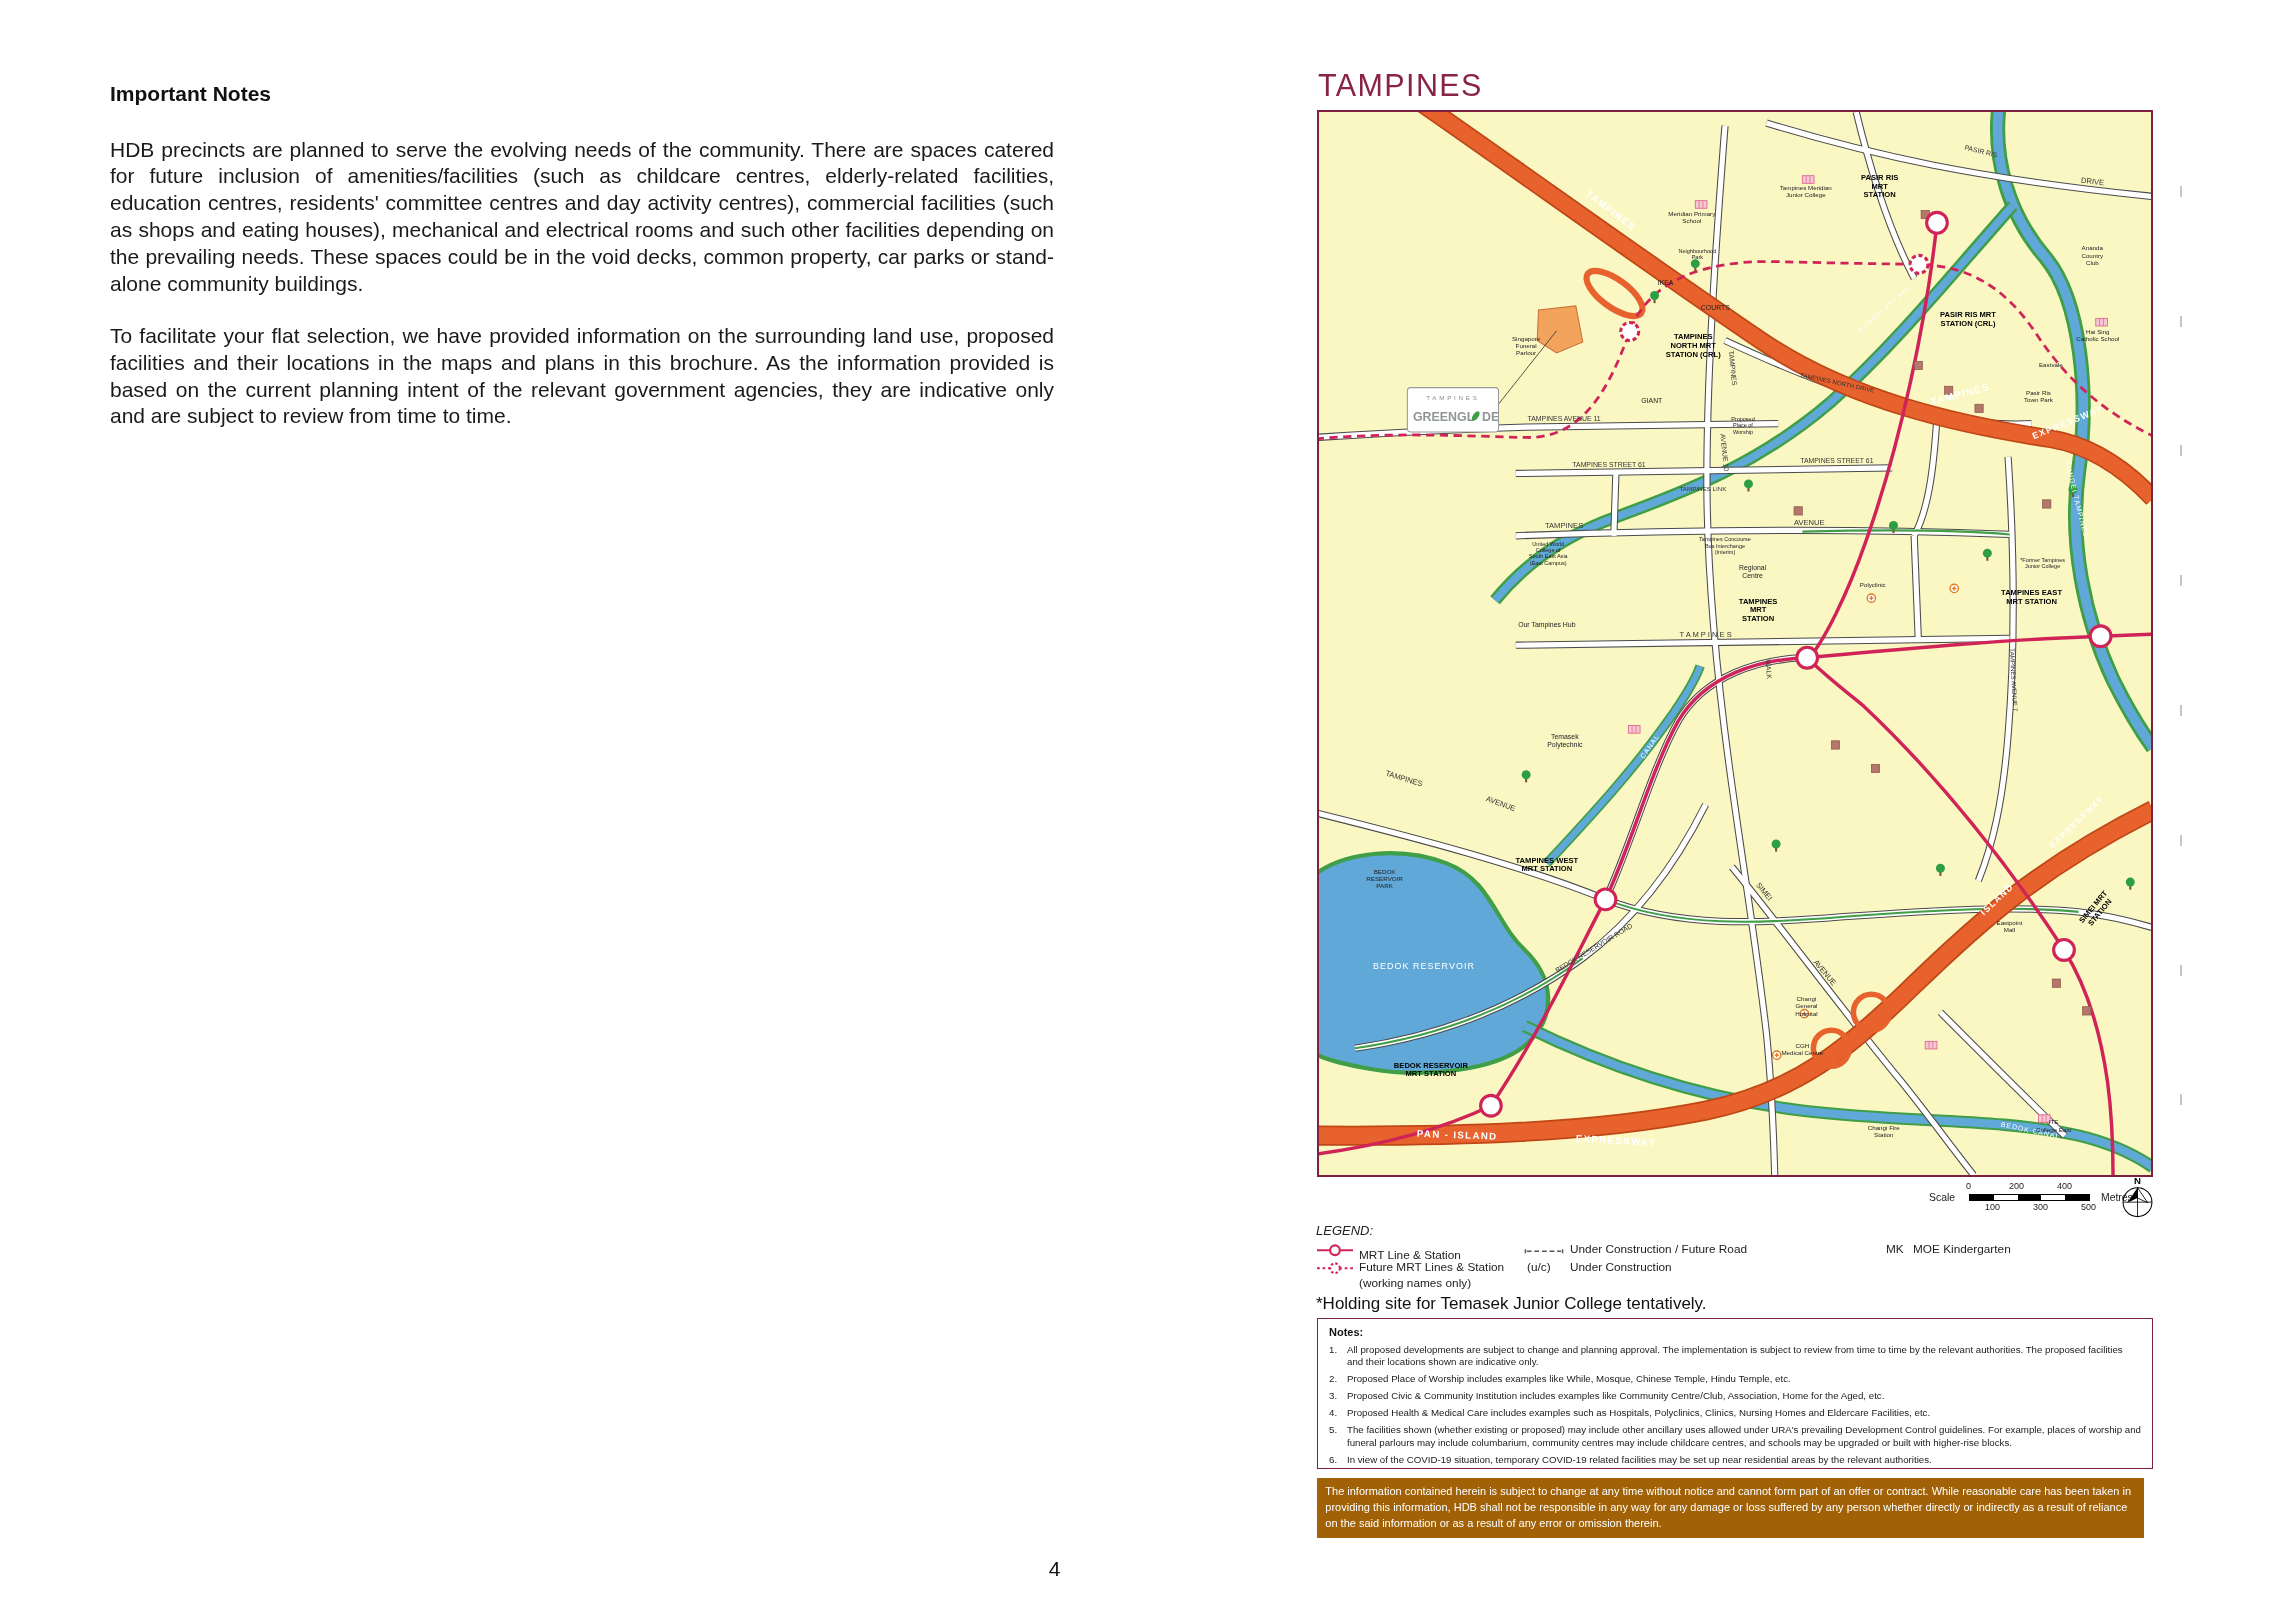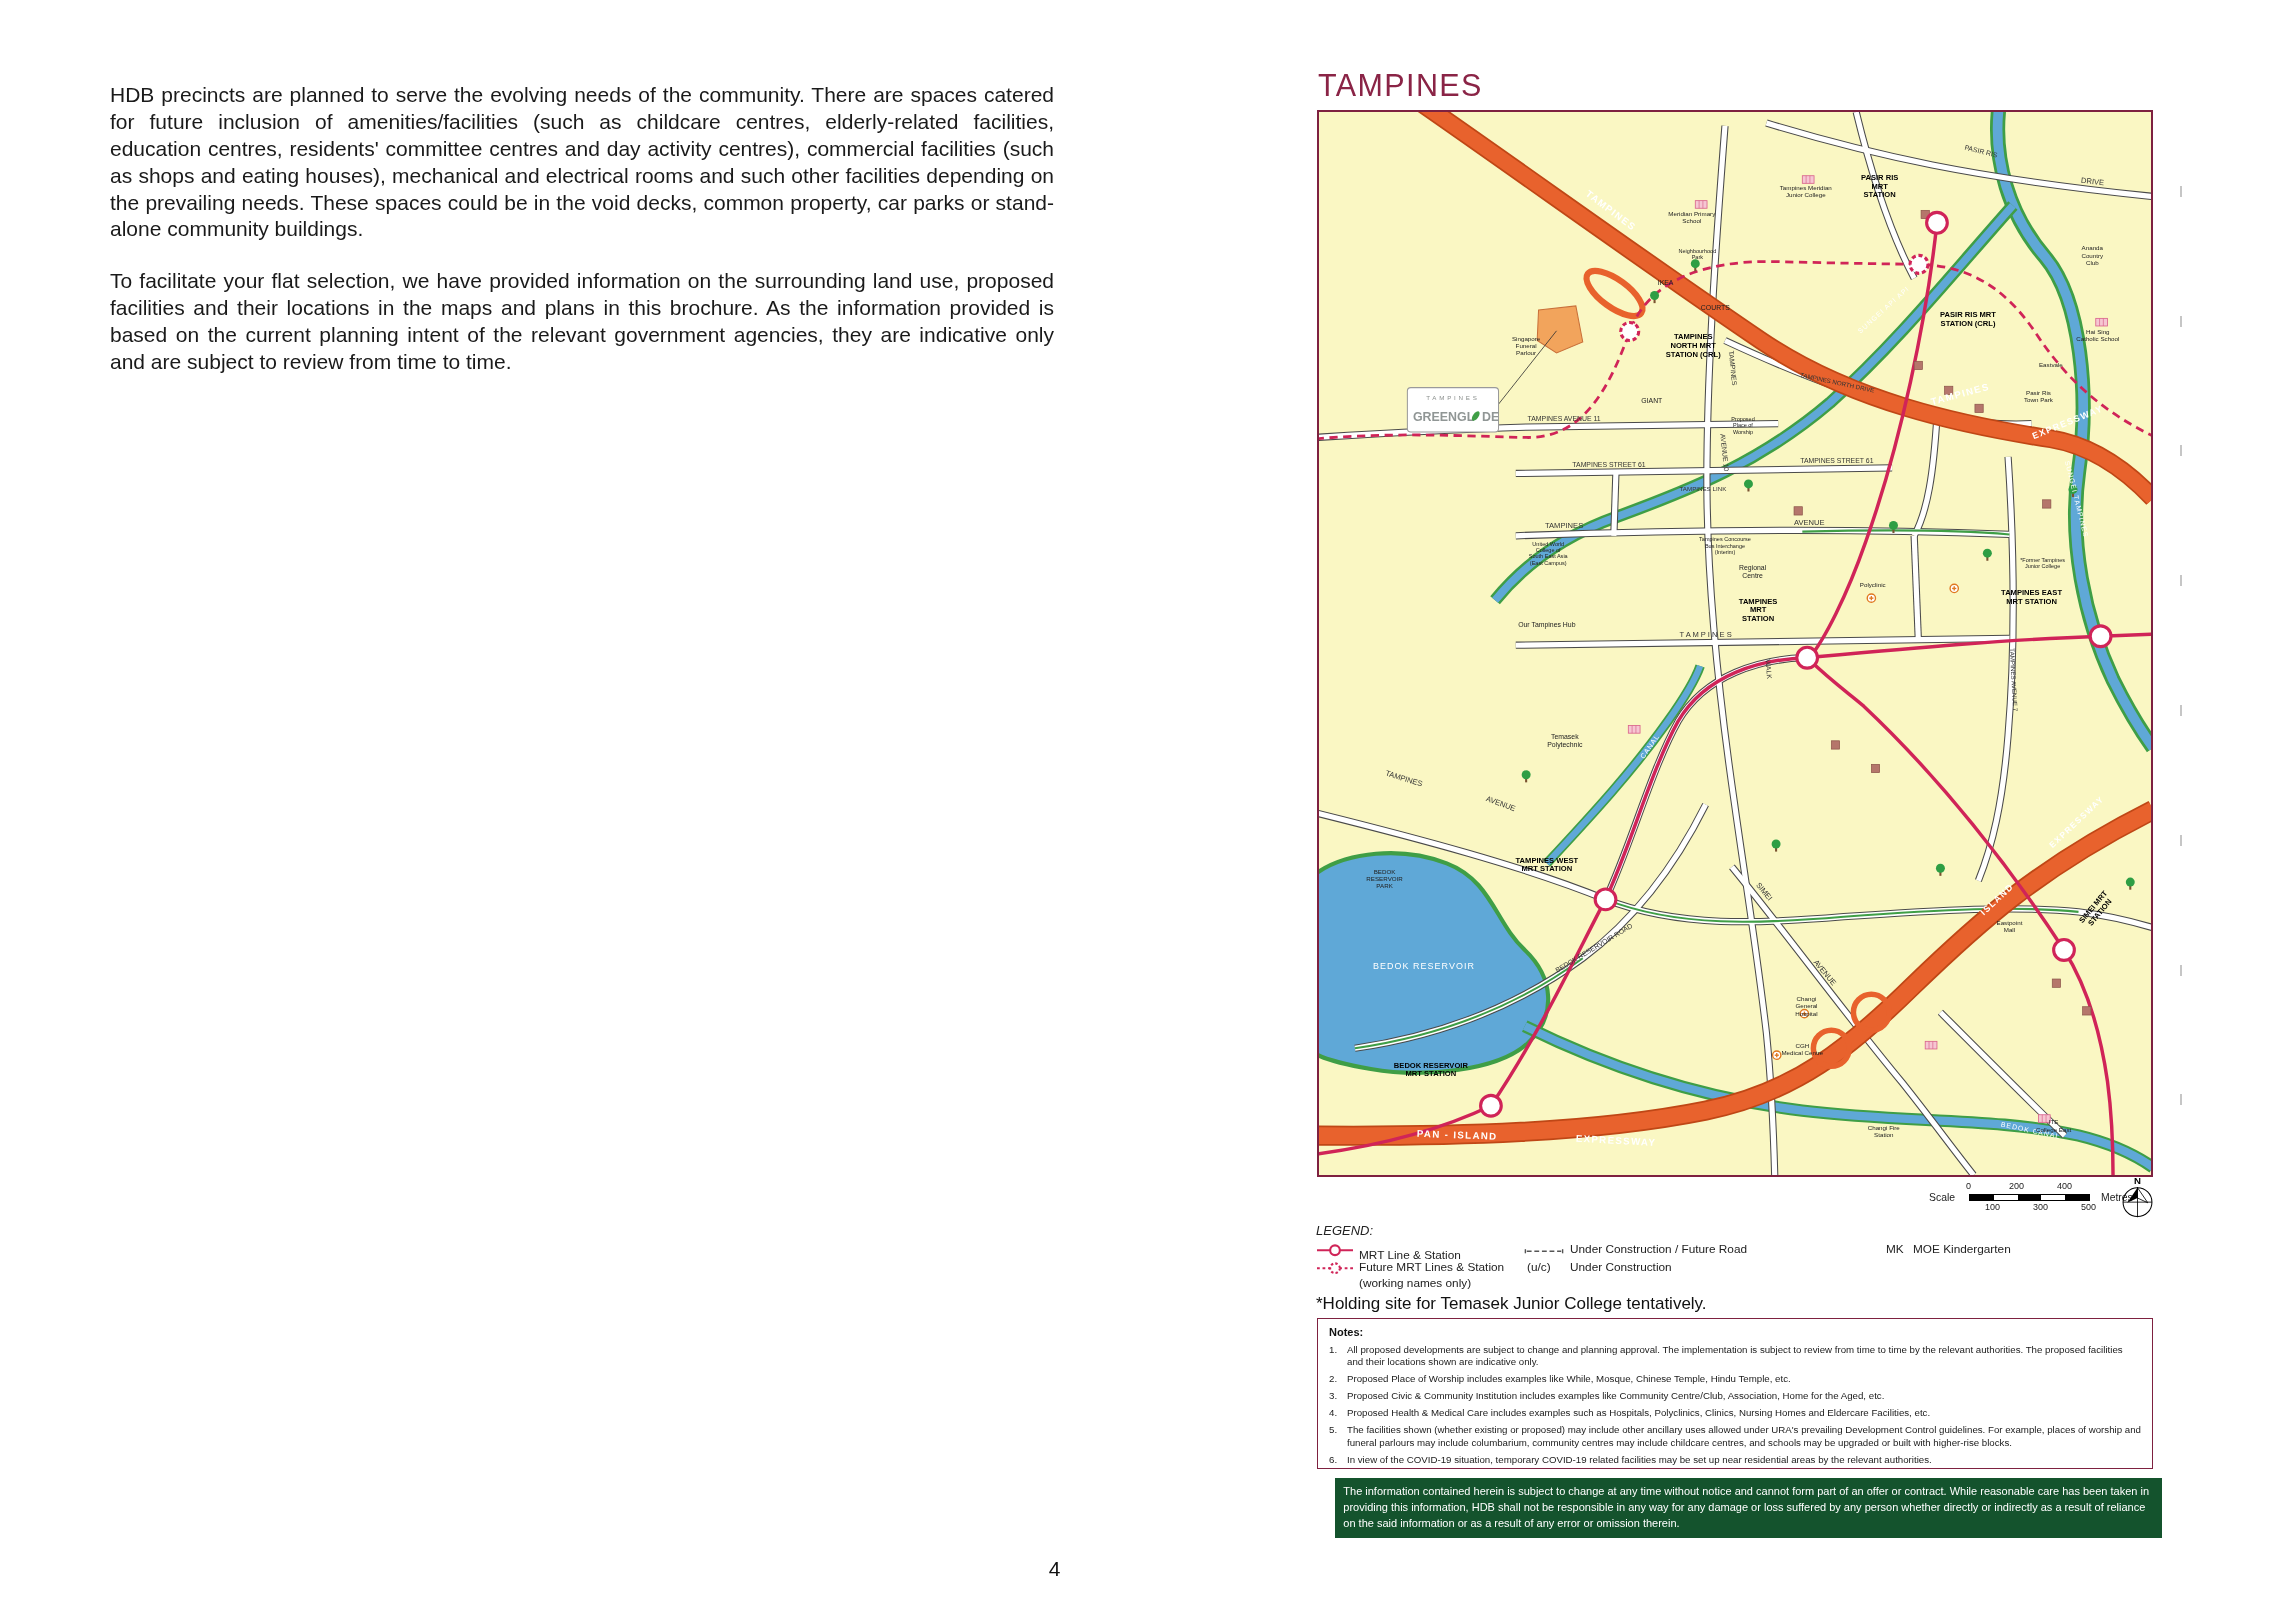--- a/index.html
+++ b/index.html
@@ -39,36 +39,37 @@
   .legend .foot{position:absolute;left:0;top:71px;font-size:17px;color:#111;}
   
   .notesbox{position:absolute;left:1317px;top:1318px;width:836px;height:151px;border:1.4px solid #7E2140;
             box-sizing:border-box;padding:5.6px 11px;background:#fff;}
   .notesbox h2{font-size:11px;margin:1.4px 0 5.6px 0;font-weight:700;color:#111;}
   .notesbox ol{list-style:none;margin:0;padding:0;}
   .notesbox li{font-size:9.7px;line-height:1.32;margin:0 0 4.2px 0;display:flex;color:#1a1a1a;}
   .notesbox li .n{width:18px;flex:none;}
   .notesbox li .t{flex:1;}
   
-  .disclaimer{position:absolute;left:1317px;top:1478px;width:827px;height:60px;background:#14532d;
-              color:#fff;font-size:11px;line-height:1.45;padding:6.2px 8.3px;box-sizing:border-box;margin-left:18px;}
+  .disclaimer{position:absolute;left:1317px;top:1478px;width:827px;height:60px;background:#a16207;
+              color:#fff;font-size:11px;line-height:1.45;padding:6.2px 8.3px;box-sizing:border-box;}
   
   .pagenum{position:absolute;left:1037px;top:1557px;width:35px;text-align:center;font-size:21px;color:#111;}
   
   .watermark{position:absolute;left:1768px;top:1559px;width:527px;height:65px;background:#000;
              color:#fff;font-weight:800;font-size:60px;line-height:65px;padding-left:22px;
              box-sizing:border-box;white-space:nowrap;overflow:hidden;}
   .cropmark{position:absolute;width:2.1px;height:11px;background:#c6c6c6;}
 </style>
 </head>
 <body>
 
 <div class="page">
 
   <div class="intro">
+    <h1>Important Notes</h1>
     <p>HDB precincts are planned to serve the evolving needs of the community. There are spaces catered for future inclusion of amenities/facilities (such as childcare centres, elderly-related facilities, education centres, residents' committee centres and day activity centres), commercial facilities (such as shops and eating houses), mechanical and electrical rooms and such other facilities depending on the prevailing needs. These spaces could be in the void decks, common property, car parks or stand-alone community buildings.</p>
     <p>To facilitate your flat selection, we have provided information on the surrounding land use, proposed facilities and their locations in the maps and plans in this brochure. As the information provided is based on the current planning intent of the relevant government agencies, they are indicative only and are subject to review from time to time.</p>
   </div>
 
   <div class="map-title">TAMPINES</div>
 
   <svg id="map-svg" viewBox="0 0 1205 1535" preserveAspectRatio="none" xmlns="http://www.w3.org/2000/svg">
     <g id="g-water">
         <path d="M -5,1100 C 40,1068 120,1060 185,1085 C 250,1110 255,1170 298,1210 C 340,1250 345,1305 302,1345 C 258,1385 150,1395 75,1382 C 30,1374 5,1366 -5,1360 Z" fill="#5FA8D7" stroke="#3F9E46" stroke-width="6"></path>
         <path d="M 985,-10 C 975,70 1000,150 1052,210 C 1104,272 1116,410 1100,520 C 1086,620 1108,730 1150,820 C 1175,870 1195,900 1208,918" fill="none" stroke="#3F9E46" stroke-width="22"></path>

